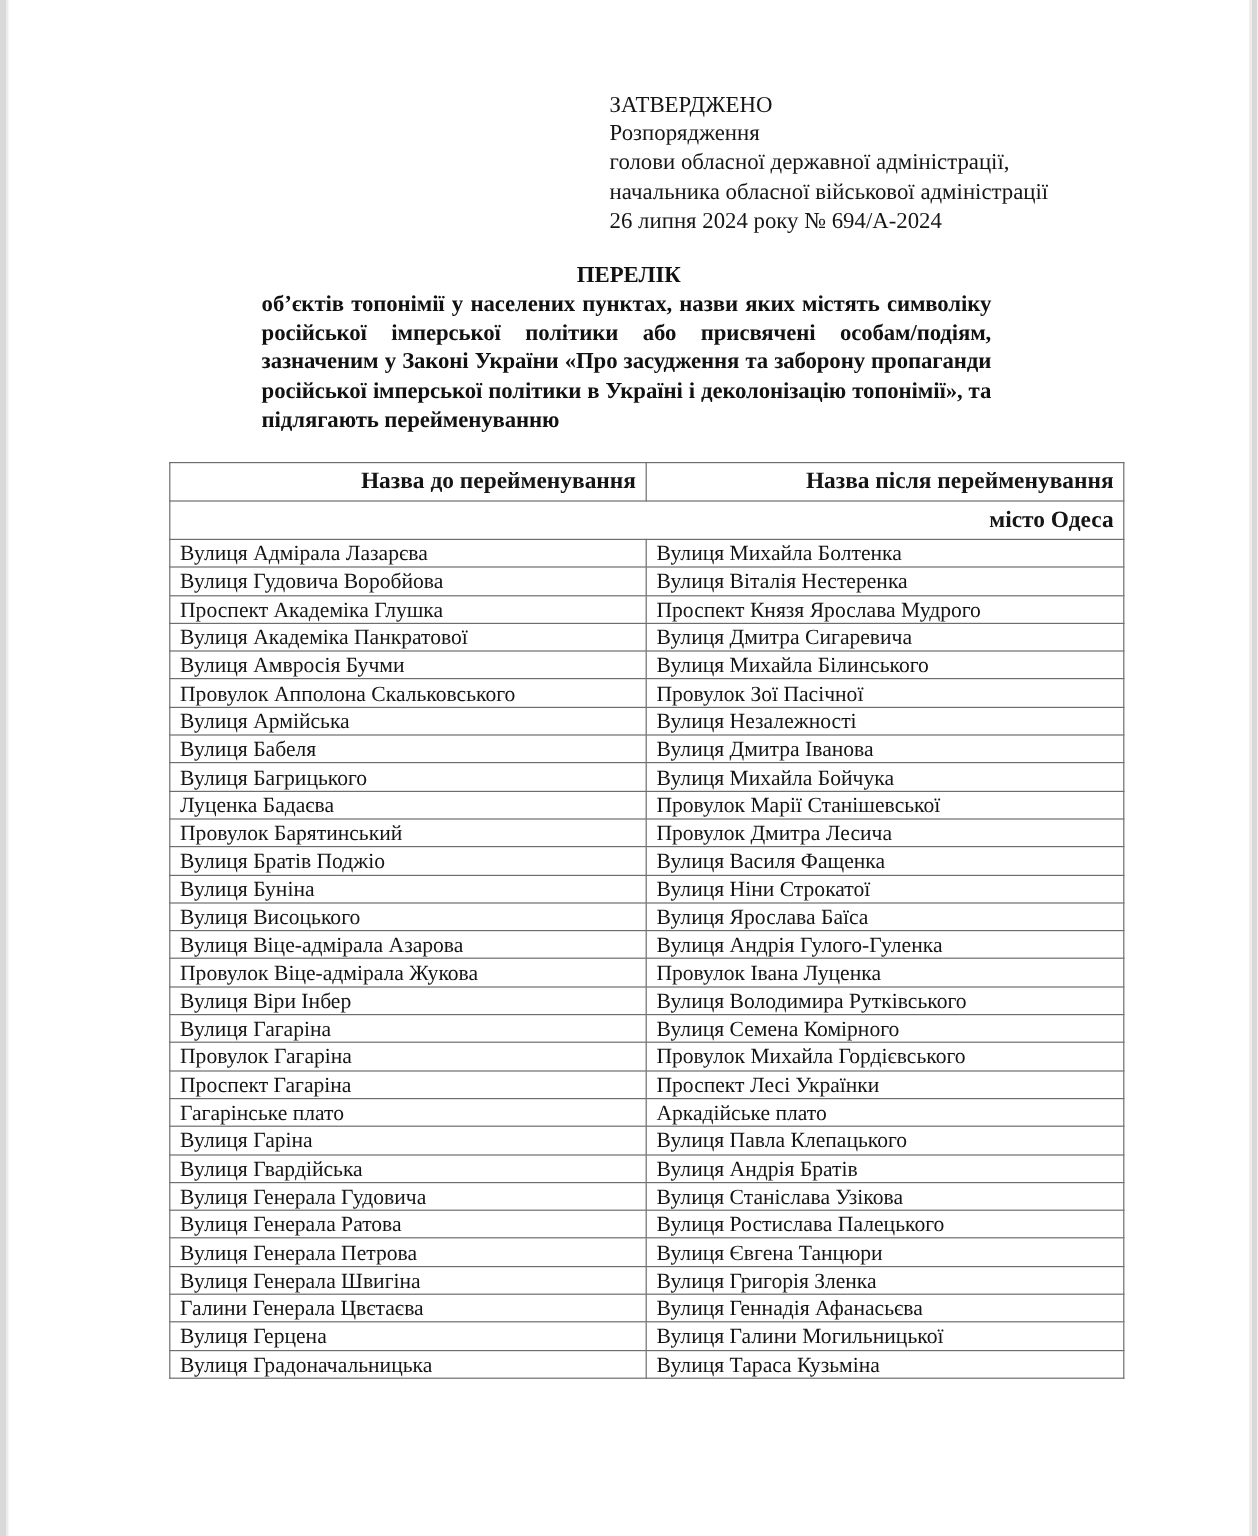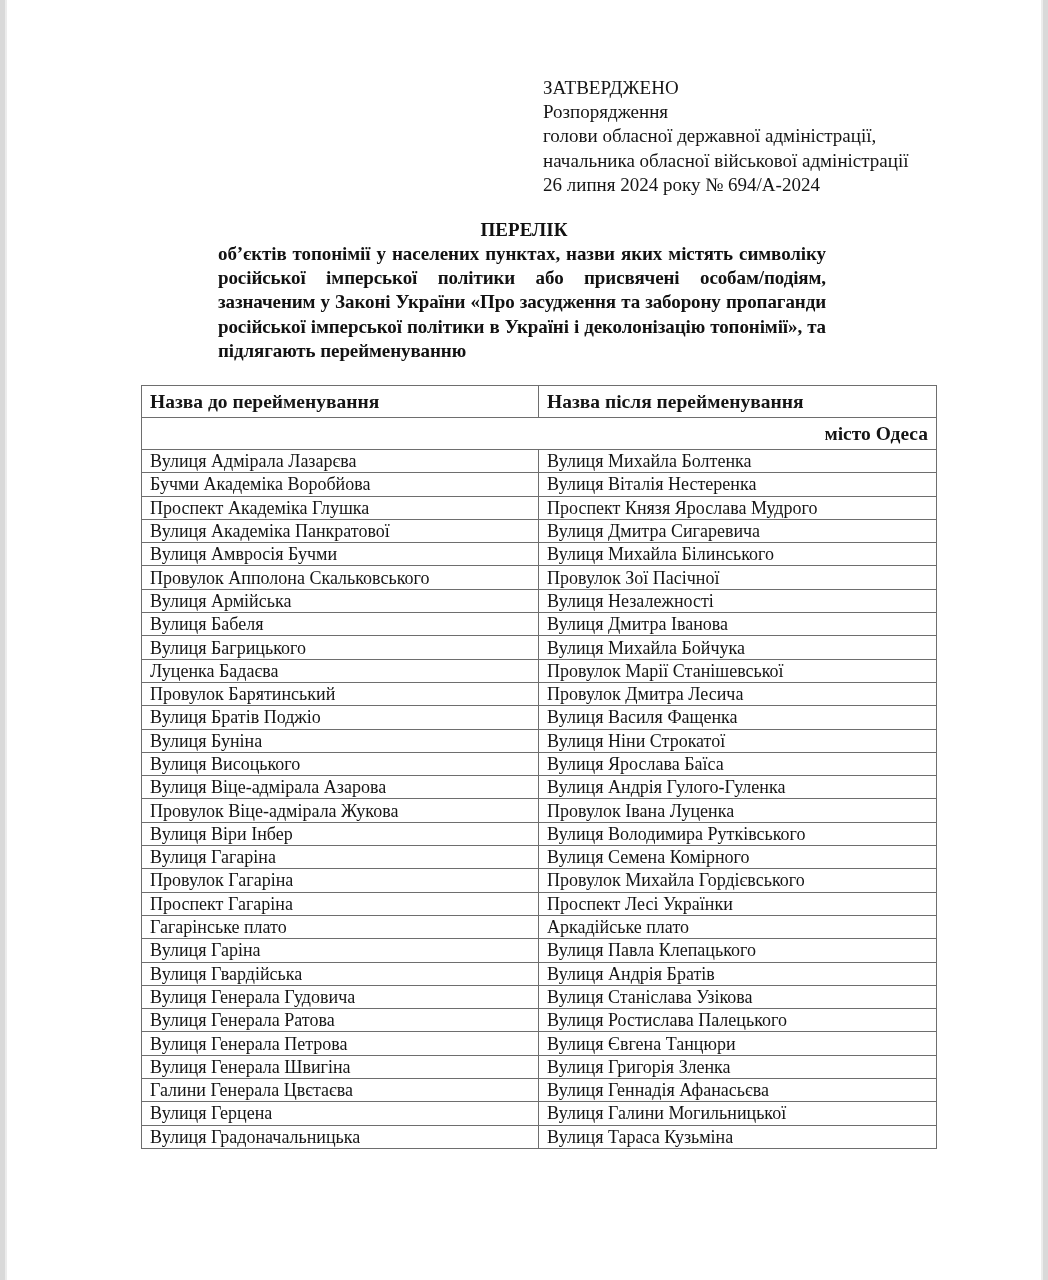--- a/index.html
+++ b/index.html
@@ -8,41 +8,41 @@
     font-family: "Liberation Serif", "DejaVu Serif", serif; color: #111;
   }
   .edge-left { position: absolute; left: 0; top: 0; width: 5px; height: 1280px; background: #d9d9d9; }
   .edge-left2 { position: absolute; left: 5px; top: 0; width: 2px; height: 1280px; background: #ececec; }
   .edge-right { position: absolute; right: 0; top: 0; width: 5px; height: 1280px; background: #d9d9d9; }
   .edge-right2 { position: absolute; right: 5px; top: 0; width: 2px; height: 1280px; background: #ececec; }
 
   .approval {
     position: absolute; left: 508px; top: 76px; font-size: 19px; line-height: 24.2px; color: #151515;
   }
-  .approval div { white-space: nowrap; margin-left: 35px; }
+  .approval div { white-space: nowrap; }
 
   .list-title {
     position: absolute; left: 0; width: 1048px; top: 218px; text-align: center;
     font-weight: bold; font-size: 19px; line-height: 24px;
   }
   .list-subtitle {
     position: absolute; left: 218px; width: 608px; top: 242px;
     font-weight: bold; font-size: 19px; line-height: 24.2px; text-align: justify; text-align-last: left;
     letter-spacing: -0.1px;
   }
 
   table.rename {
     position: absolute; left: 141px; top: 385px; width: 795px;
     border-collapse: collapse; table-layout: fixed;
   }
   table.rename td, table.rename th {
     border: 1.5px solid #6e6e6e; padding: 0 8px; font-size: 18px; color: #151515;
     white-space: nowrap; overflow: hidden;
   }
-  table.rename th { height: 31px; font-weight: bold; font-size: 19.5px; text-align: left; }
+  table.rename th { height: 31px; font-weight: bold; font-size: 19.5px; text-align: right; }
   table.rename td.city { height: 31px; font-weight: bold; font-size: 19.5px; text-align: right; }
   table.rename td.cell { height: 22.3px; line-height: 22px; }
   col.c1 { width: 397px; }
   col.c2 { width: 398px; }
 </style>
 </head>
 <body>
 
 <div class="edge-left"></div>
 <div class="edge-left2"></div>
@@ -73,21 +73,21 @@
   </thead>
   <tbody id="tbody">
     <tr>
       <td class="city" colspan="2">місто Одеса</td>
     </tr>
   <tr>
         <td class="cell">Вулиця Адмірала Лазарєва</td>
         <td class="cell">Вулиця Михайла Болтенка</td>
       </tr>
       <tr>
-        <td class="cell">Бучми Академіка Воробйова</td>
+        <td class="cell">Вулиця Гудовича Воробйова</td>
         <td class="cell">Вулиця Віталія Нестеренка</td>
       </tr>
       <tr>
         <td class="cell">Проспект Академіка Глушка</td>
         <td class="cell">Проспект Князя Ярослава Мудрого</td>
       </tr>
       <tr>
         <td class="cell">Вулиця Академіка Панкратової</td>
         <td class="cell">Вулиця Дмитра Сигаревича</td>
       </tr>

